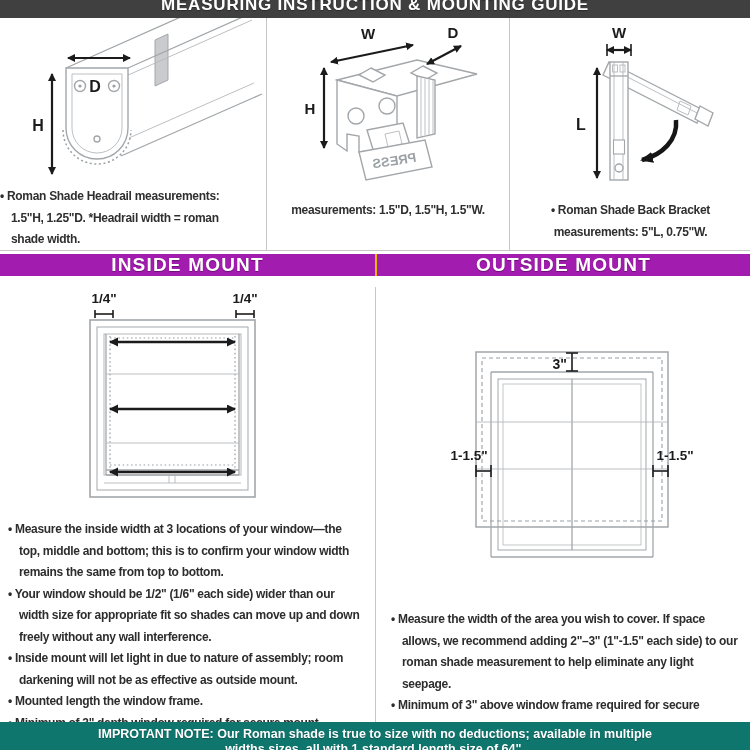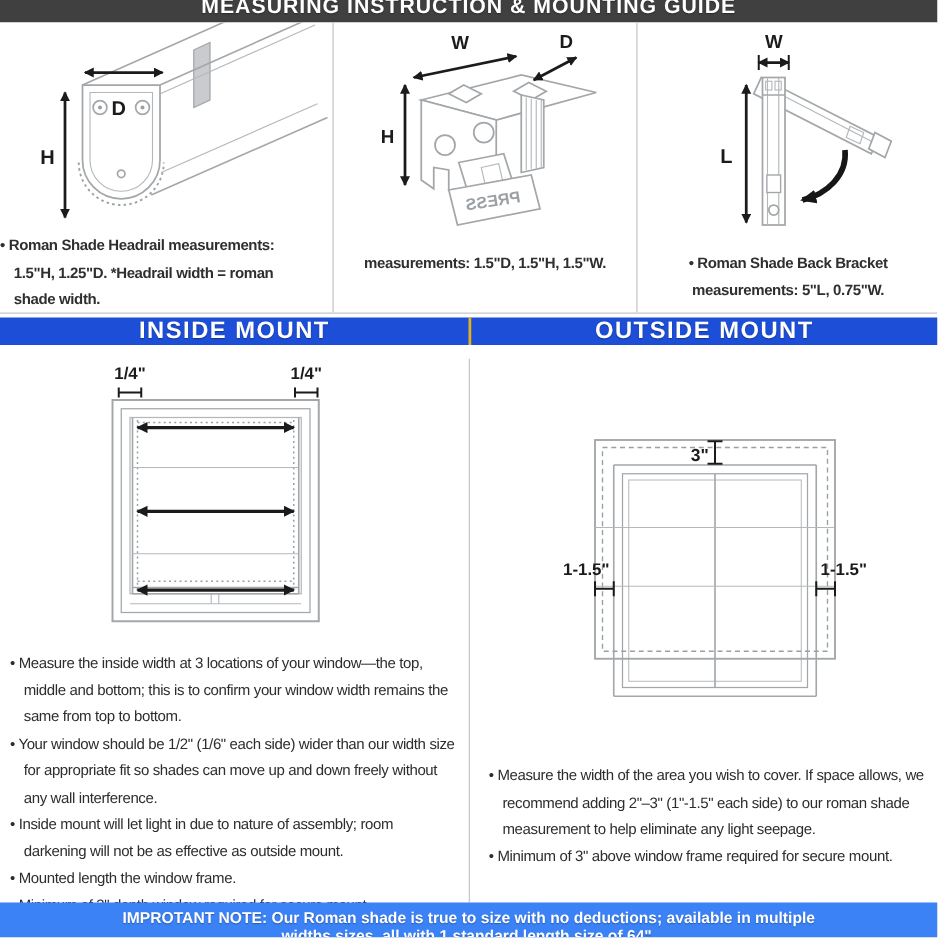--- a/index.html
+++ b/index.html
@@ -34,41 +34,41 @@
   }
   #panel-headrail .pcaption{padding-left:0;text-align:left;}
   #panel-headrail .pcaption .cont{padding-left:11px;}
   #panel-headrail-bracket .pcaption,
   #panel-back-bracket .pcaption{text-align:center;}
   
   #mount-bars{
     position:absolute;left:0;top:254px;width:750px;height:33px;display:flex;
   }
   .mount-bar{
-    width:375px;height:22px;background:#1d4ed8;
+    width:375px;height:22px;background:#a21caf;
     display:flex;align-items:flex-start;justify-content:center;
     color:#fff;font-size:19px;font-weight:700;letter-spacing:1.2px;
     text-shadow:0 1px 1px rgba(0,0,0,.35);
   }
   #outside-bar{border-left:2px solid #eab308;width:373px;}
   
   #main{position:absolute;left:0;top:287px;width:750px;height:435px;display:flex;background:#fff;}
   .mcol{position:relative;height:100%;}
   #inside-col{width:375px;}
   #outside-col{width:374px;border-left:1px solid #c6c6c6;}
   .bullets{padding:2px 10px 0 8px;}
   #outside-col .bullets{padding:0 10px 0 15px;}
   .bullet{
-    color:#2d2d2d;font-size:12px;font-weight:400;letter-spacing:-.3px;line-height:21.5px;
+    color:#2d2d2d;font-size:12px;font-weight:700;letter-spacing:-.3px;line-height:21.5px;
     text-indent:-11px;padding-left:11px;
   }
   
   #footer-bar{
     position:absolute;left:0;top:722px;width:750px;height:28px;
-    background:#3b82f6;overflow:hidden;text-align:center;color:#fff;
+    background:#0f766e;overflow:hidden;text-align:center;color:#fff;
   }
   #footer-bar .f-line{
     font-size:12.5px;font-weight:700;line-height:15px;white-space:nowrap;
     text-shadow:0 1px 1px rgba(0,0,0,.3);
   }
   #footer-bar .f-line1{margin-top:5px;}
   
   .gline{stroke:#a3a7aa;fill:none;stroke-width:1.3;}
   .gthin{stroke:#b4b8ba;fill:none;stroke-width:.9;}
   .gfill{fill:#ffffff;stroke:#a3a7aa;stroke-width:1.4;}

